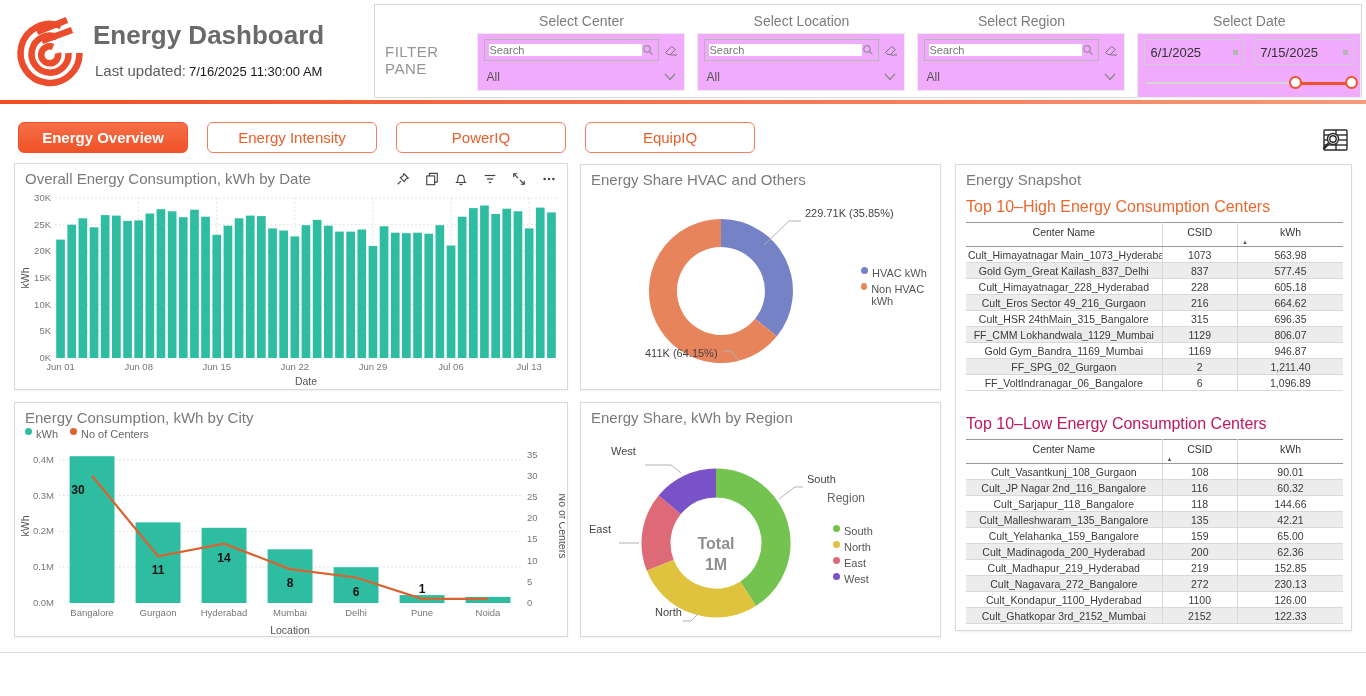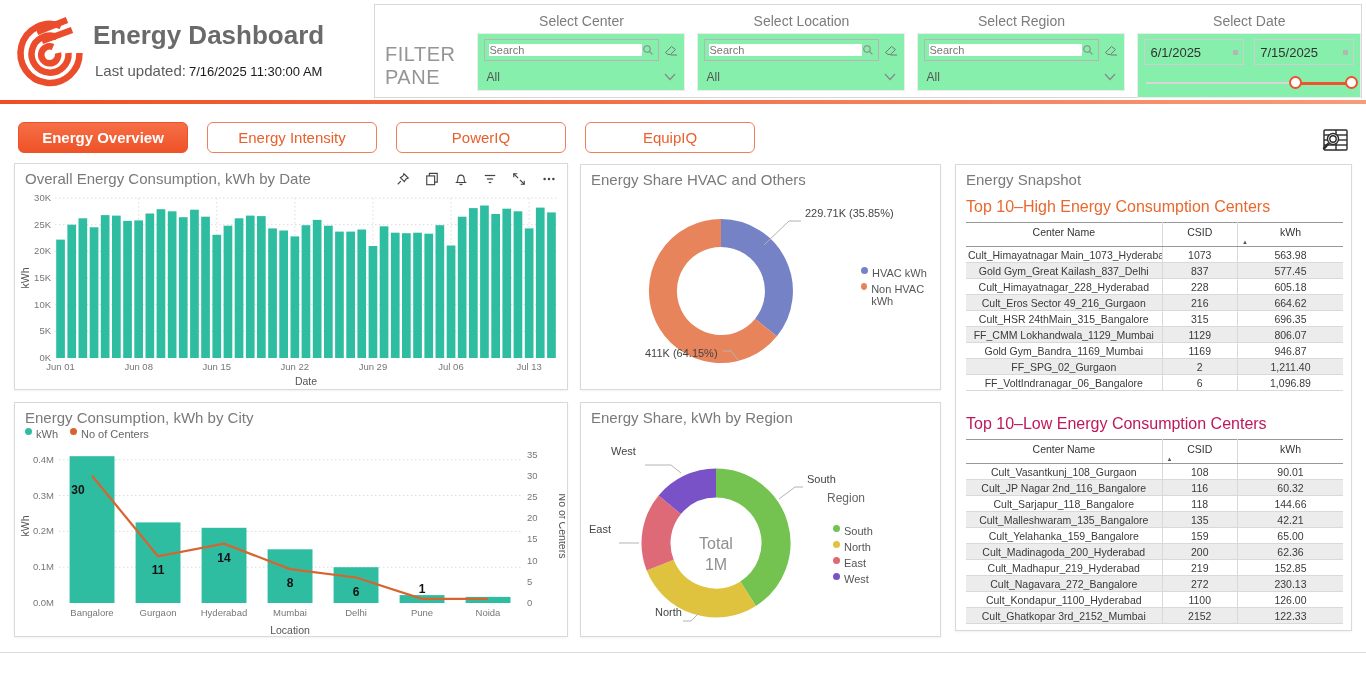--- a/index.html
+++ b/index.html
@@ -9,24 +9,24 @@
   
   #header { position:absolute; left:0; top:0; width:1366px; height:100px; background:#fff; }
   #logo { position:absolute; left:10px; top:10px; width:80px; height:82px; }
   #app-title { position:absolute; left:93px; top:20px; font-size:26px; font-weight:bold; color:#6a6a6a; }
   #last-updated { position:absolute; left:95px; top:62px; font-size:15px; color:#5c5c5c; }
   #last-updated b { font-size:13px; color:#1a1a1a; font-weight:normal; margin-left:3px; }
 
   
   #filter-pane { position:absolute; left:374px; top:4px; width:988px; height:94px;
     border:1px solid #d8d8d8; background:#fff; display:flex; align-items:flex-start; }
-  #filter-label { width:106px; padding:38px 0 0 10px; font-size:20px; color:#959595; letter-spacing:.5px; }
+  #filter-label { width:106px; padding:38px 0 0 10px; font-size:15px; color:#959595; letter-spacing:.5px; }
   .slicer { width:208px; margin-right:12px; position:relative; padding-top:8px; }
   .slicer-title { text-align:center; font-size:14px; color:#7c7c7c; margin-bottom:4px; }
-  .slicer-box { border:1px solid #ececec; padding:5px 6px 6px 6px; background:#86efac; }
+  .slicer-box { border:1px solid #ececec; padding:5px 6px 6px 6px; background:#f0abfc; }
   .search-row { display:flex; align-items:center; }
   .search-field { flex:1; border:1px solid #b5b5b5; height:22px; display:flex; align-items:center; padding:0 4px; }
   .search-field input { border:none; outline:none; flex:1; font-size:11px; color:#444; min-width:0;
     font-family:"Liberation Sans", sans-serif; }
   .search-field input::placeholder { color:#777; }
   .icon { flex:none; }
   .eraser { margin-left:5px; }
   .select-row { margin-top:7px; display:flex; justify-content:space-between; align-items:center;
     font-size:12px; color:#555; padding:2px 2px 0 2px; cursor:pointer; }
 
@@ -69,21 +69,21 @@
 
   .legend-row { display:flex; gap:12px; align-items:center; font-size:11px; color:#666; padding:2px 0 0 10px; }
   .legend-item { display:flex; align-items:flex-start; gap:4px; }
   .legend-dot { width:7px; height:7px; border-radius:50%; }
 
   .callout { position:absolute; font-size:11px; color:#444; white-space:nowrap; }
   .donut-legend { position:absolute; font-size:11px; color:#555; }
   .donut-legend .legend-item { margin-bottom:4px; }
   .donut-legend .legend-dot { width:7px; height:7px; }
   #region-legend-title { position:absolute; font-size:12px; color:#666; }
-  #region-center { position:absolute; text-align:center; font-size:16px; color:#8f8f8f; line-height:1.3; }
+  #region-center { position:absolute; text-align:center; font-size:16px; color:#8f8f8f; line-height:1.3;font-weight:bold; }
 
   
   .snap-subtitle { font-size:16px; padding:10px 0 6px 10px; }
   #high-subtitle { color:#e8682f; }
   #low-subtitle { color:#be185d; }
   .snap-table { width:377px; margin-left:10px; border-collapse:collapse; font-size:10.5px; color:#3a3a3a;
     table-layout:fixed; }
   .snap-table th { font-weight:normal; color:#333; border-top:1px solid #999; border-bottom:1px solid #999;
     padding:3px 2px 8px 2px; position:relative; font-size:10.5px; }
   .snap-table td { text-align:center; padding:1.5px 2px; border-bottom:1px solid #d9d9d9;

